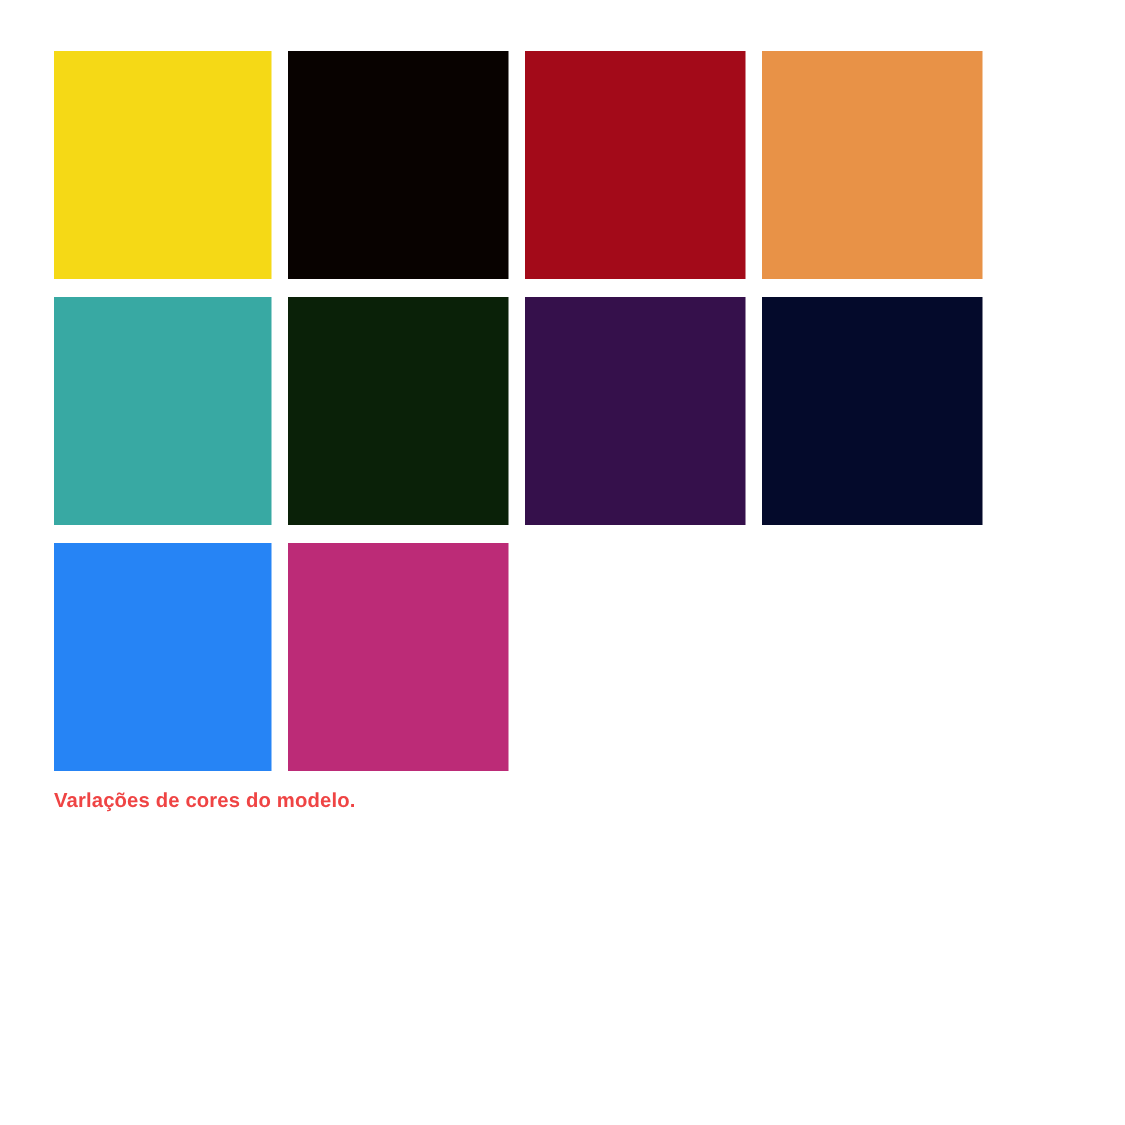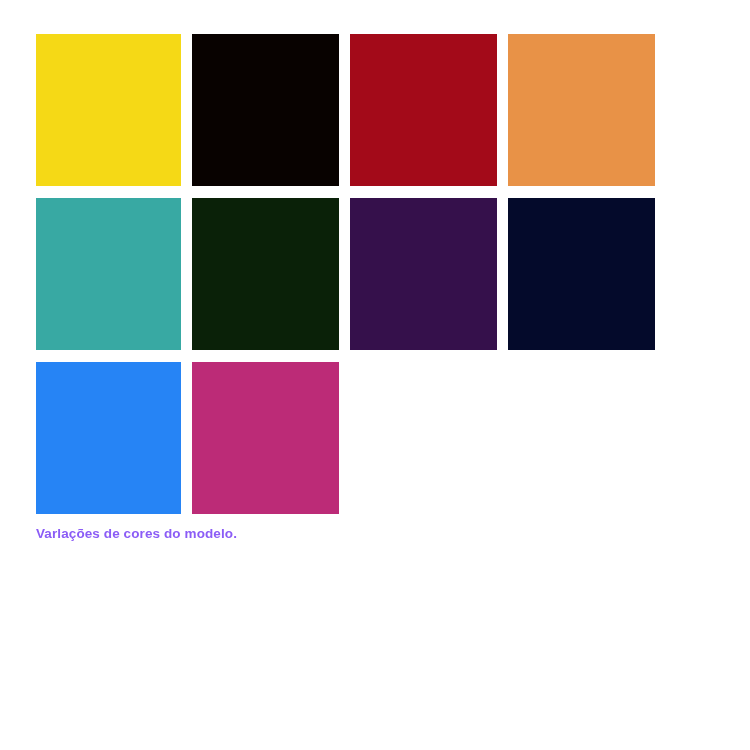--- a/index.html
+++ b/index.html
@@ -98,15 +98,15 @@
       <div class="swatch" style="background-color: rgb(4, 10, 43);"></div>
     </div>
 
     <div class="swatch-row row-3">
       <div class="swatch" style="background-color: rgb(38, 132, 245);"></div>
       <div class="swatch" style="background-color: rgb(188, 43, 119);"></div>
     </div>
 
   </div>
 
-  <div class="caption" style="color: #8b5cf6;">Varlações de cores do modelo.</div>
+  <div class="caption" style="color: #ef4444;">Varlações de cores do modelo.</div>
 
 </div>
 
 </body></html>

